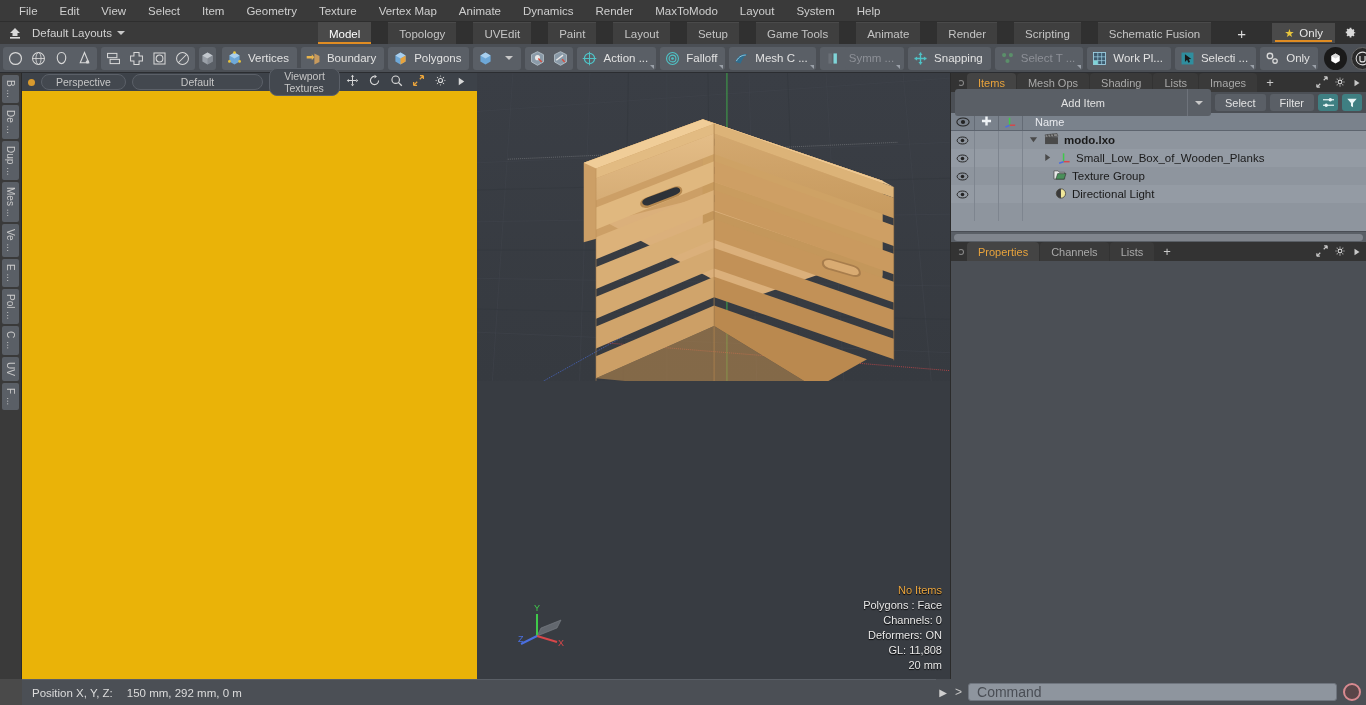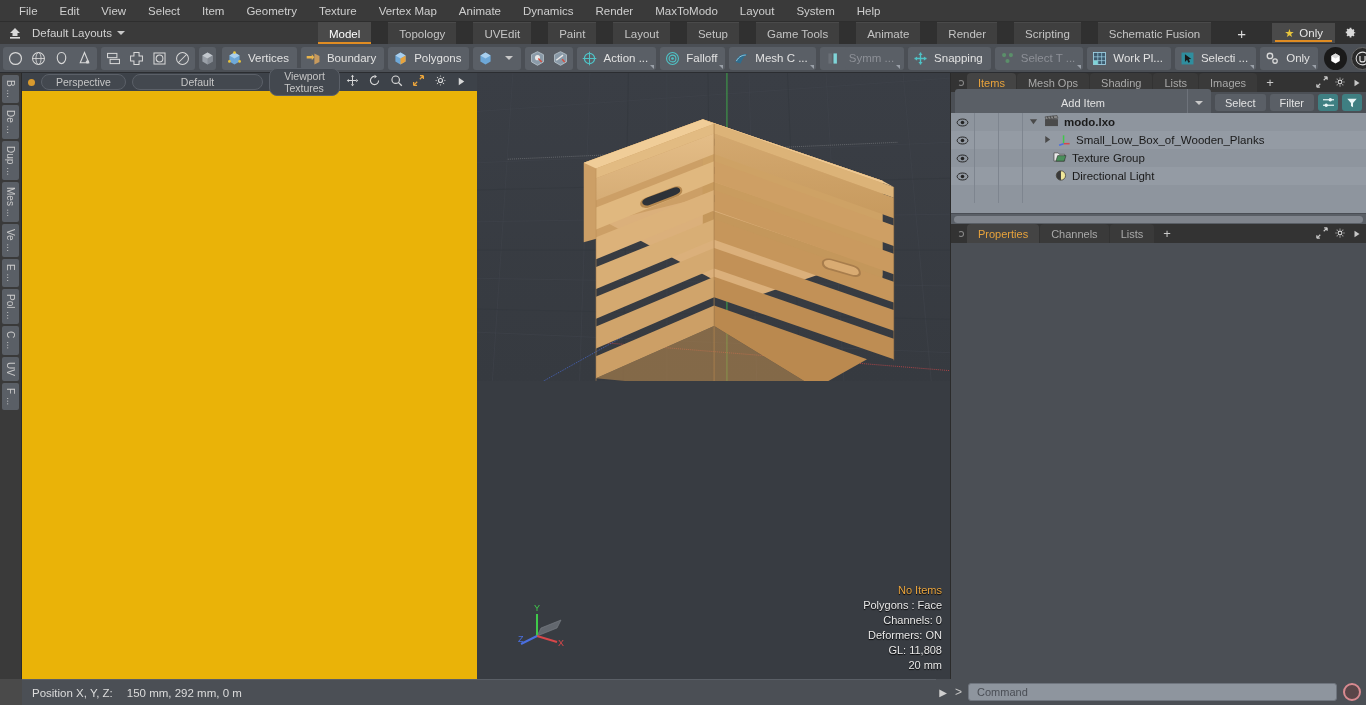--- a/index.html
+++ b/index.html
@@ -189,21 +189,21 @@
     flex: 1; background: #4b4f55; color: #dcdcdc; font-size: 11.5px; display: flex; align-items: center;
     padding-left: 10px; gap: 14px; border-top: 1px solid #5a5f66;
   }
   .sb-arrow { width: 14px; display: flex; align-items: center; justify-content: center; background:#4b4f55; color: #cfcfcf; font-size: 10px; }
   .sb-cmd {
     width: 416px; flex: 0 0 416px; background: #4b4f55; display: flex; align-items: center; gap: 6px;
     padding: 0 5px;
   }
   .cmd-prompt { color: #c6c6c6; font-size: 12px; }
   .cmd-input {
-    flex: 1; height: 18px; background: #8e959e; border-radius: 3px; color: #4a4e55; font-size: 11px;
+    flex: 1; height: 18px; background: #8e959e; border-radius: 3px; color: #4a4e55; font-size: 14px;
     display: flex; align-items: center; padding-left: 8px; border: 1px solid #6f757e;
   }
   .cmd-circle {
     width: 18px; height: 18px; border-radius: 50%; border: 2px solid #d88a90; background: #5a4548;
   }
 </style>
 </head>
 <body>
 
 <div class="app">
@@ -721,20 +721,41 @@
               <circle cx="4.5" cy="9" r="1.8" fill="#eaf6f7"></circle>
             </svg>
         </div>
         <div class="icon-btn teal">
           <svg width="12" height="12" viewBox="0 0 14 14">
               <path d="M1.5 2 L12.5 2 L8.2 7 L8.2 12 L5.8 10.5 L5.8 7 Z" fill="#eaf6f7"></path>
             </svg>
         </div>
       </div>
 
+      <div class="treehdr">
+        <div class="th-col" style="width:24px;">
+          <svg width="14" height="10" viewBox="0 0 16 11">
+              <ellipse cx="8" cy="5.5" rx="7" ry="4.6" fill="none" stroke="#232323" stroke-width="1.2"></ellipse>
+              <circle cx="8" cy="5.5" r="2.4" fill="#232323"></circle>
+            </svg>
+        </div>
+        <div class="th-col" style="width:24px;">
+          <svg width="13" height="13" viewBox="0 0 14 14">
+              <path d="M5.7 1.5 h2.6 v3.6 h3.6 v2.6 h-3.6 v3.6 h-2.6 v-3.6 h-3.6 v-2.6 h3.6 Z" fill="#eef2f5"></path>
+            </svg>
+        </div>
+        <div class="th-col" style="width:24px;">
+          <svg width="13" height="13" viewBox="0 0 14 14">
+              <line x1="6" y1="11" x2="6" y2="3" stroke="#3fc94a" stroke-width="1.6"></line>
+              <line x1="6" y1="11" x2="12" y2="11" stroke="#d8474a" stroke-width="1.6"></line>
+              <line x1="6" y1="11" x2="1.5" y2="13" stroke="#4a6fe0" stroke-width="1.6"></line>
+            </svg>
+        </div>
+        <div class="th-name">Name</div>
+      </div>
 
       <div class="treebody">
         <div class="trow">
           <div class="tr-eye">
               <svg width="13" height="9" viewBox="0 0 16 11">
                 <ellipse cx="8" cy="5.5" rx="6.6" ry="4.3" fill="none" stroke="#232323" stroke-width="1.2"></ellipse>
                 <circle cx="8" cy="5.5" r="2.2" fill="#232323"></circle>
               </svg>
             </div>
           <div class="tr-c2"></div>

